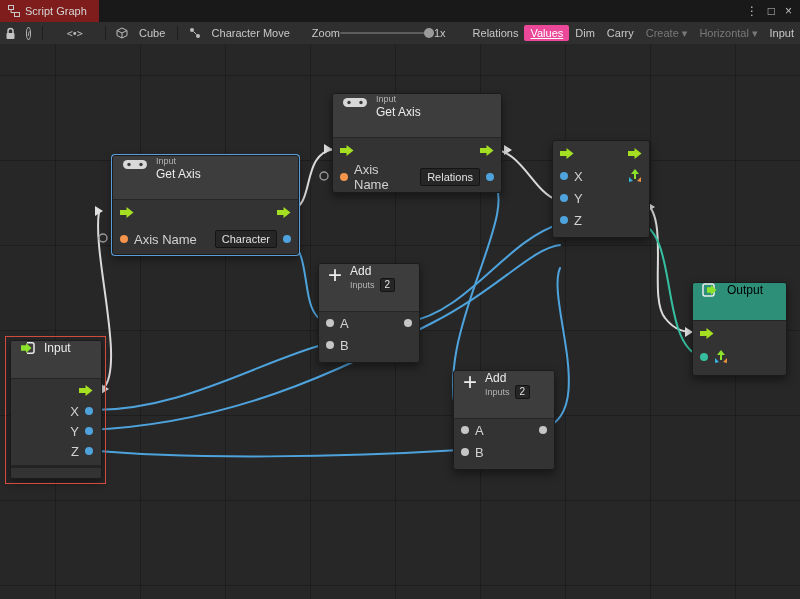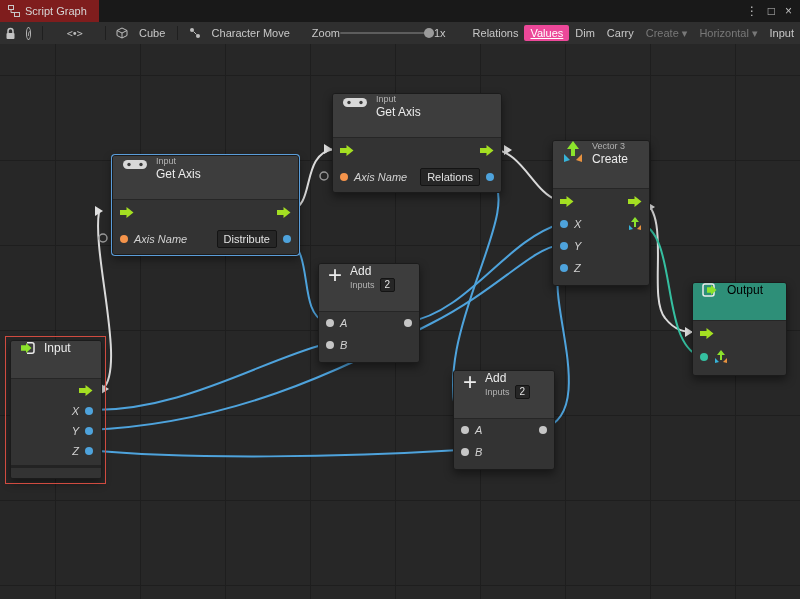--- a/index.html
+++ b/index.html
@@ -40,21 +40,21 @@
   
   .node{position:absolute;background:#333333;border:1px solid #1b1b1b;border-radius:3px;box-shadow:0 4px 10px rgba(0,0,0,.45);}
   .node.sel-blue{box-shadow:0 0 0 1px var(--selection-blue),0 4px 10px rgba(0,0,0,.45);}
   .nhead{display:flex;align-items:flex-start;gap:8px;padding:0 9px;background:#3d3d3d;border-bottom:1px solid #262626;border-radius:2px 2px 0 0;}
   .nhead.out{background:var(--output-header);}
   .ntxt{display:flex;flex-direction:column;justify-content:center;}
   .cat{font-size:9px;color:#b2b2b2;line-height:11px;}
   .title{font-size:12px;color:#ececec;line-height:14px;}
   .nhead.out .title{color:#000000;}
   .row{display:flex;align-items:center;gap:6px;padding:0 7px;}
-  .plabel{font-size:11px;color:#d2d2d2;font-style:italic;}
+  .plabel{font-size:13px;color:#d2d2d2;}
   .port{width:8px;height:8px;border-radius:50%;flex:none;}
   .port.blue{background:var(--data-blue);}
   .port.orange{background:var(--string-orange);}
   .port.gray{background:#c6c6c6;}
   .port.teal{background:var(--vector-teal);}
   .field{background:#262626;border:1px solid #141414;border-radius:2px;color:#e2e2e2;font-size:11px;padding:1px 6px;line-height:14px;}
   .flow-arrow{color:var(--flow-green);flex:none;}
   .plus{font-size:24px;font-weight:300;color:#ececec;line-height:22px;}
   .inputs-row{display:flex;align-items:center;gap:5px;}
   .count{background:#262626;border:1px solid #141414;border-radius:2px;color:#e2e2e2;font-size:10px;padding:0 4px;line-height:12px;}
@@ -198,21 +198,21 @@
         <svg class="flow-arrow" width="14" height="11" viewBox="0 0 14 11">
             <polygon points="0,3.1 6.5,3.1 6.5,0 13.5,5.5 6.5,11 6.5,7.9 0,7.9" fill="currentColor"></polygon>
           </svg>
         <svg class="flow-arrow" width="14" height="11" viewBox="0 0 14 11">
             <polygon points="0,3.1 6.5,3.1 6.5,0 13.5,5.5 6.5,11 6.5,7.9 0,7.9" fill="currentColor"></polygon>
           </svg>
       </div>
       <div class="row" style="height:30px">
         <span class="port orange"></span>
         <span class="plabel">Axis Name</span>
-        <span class="field" style="margin-left:auto">Distribute</span>
+        <span class="field" style="margin-left:auto">Character</span>
         <span class="port blue"></span>
       </div>
     </div>
 
     <div class="node" style="left:318px;top:219px;width:100px">
       <div class="nhead" style="height:47px">
         <span class="plus">+</span>
         <div class="ntxt">
           <span class="title">Add</span>
           <span class="inputs-row">
@@ -250,32 +250,20 @@
         <span class="port gray" style="margin-left:auto"></span>
       </div>
       <div class="row" style="height:22px">
         <span class="port gray"></span>
         <span class="plabel">B</span>
       </div>
       <div style="height:6px"></div>
     </div>
 
     <div class="node" style="left:552px;top:96px;width:96px">
-      <div class="nhead" style="height:47px">
-        <svg width="22" height="22" viewBox="0 0 22 22">
-          <polygon points="11,0 5,8 17,8" fill="#8CE32C"></polygon>
-            <rect x="9" y="7" width="4" height="8" fill="#8CE32C"></rect>
-          <polygon points="2,21 2,13 8,19" fill="#37B3D9"></polygon>
-          <polygon points="20,21 20,13 14,19" fill="#E8923F"></polygon>
-        </svg>
-        <div class="ntxt">
-          <span class="cat">Vector 3</span>
-          <span class="title">Create</span>
-        </div>
-      </div>
       <div class="row" style="height:24px;justify-content:space-between">
         <svg class="flow-arrow" width="14" height="11" viewBox="0 0 14 11">
             <polygon points="0,3.1 6.5,3.1 6.5,0 13.5,5.5 6.5,11 6.5,7.9 0,7.9" fill="currentColor"></polygon>
           </svg>
         <svg class="flow-arrow" width="14" height="11" viewBox="0 0 14 11">
             <polygon points="0,3.1 6.5,3.1 6.5,0 13.5,5.5 6.5,11 6.5,7.9 0,7.9" fill="currentColor"></polygon>
           </svg>
       </div>
       <div class="row" style="height:22px">
         <span class="port blue"></span>

